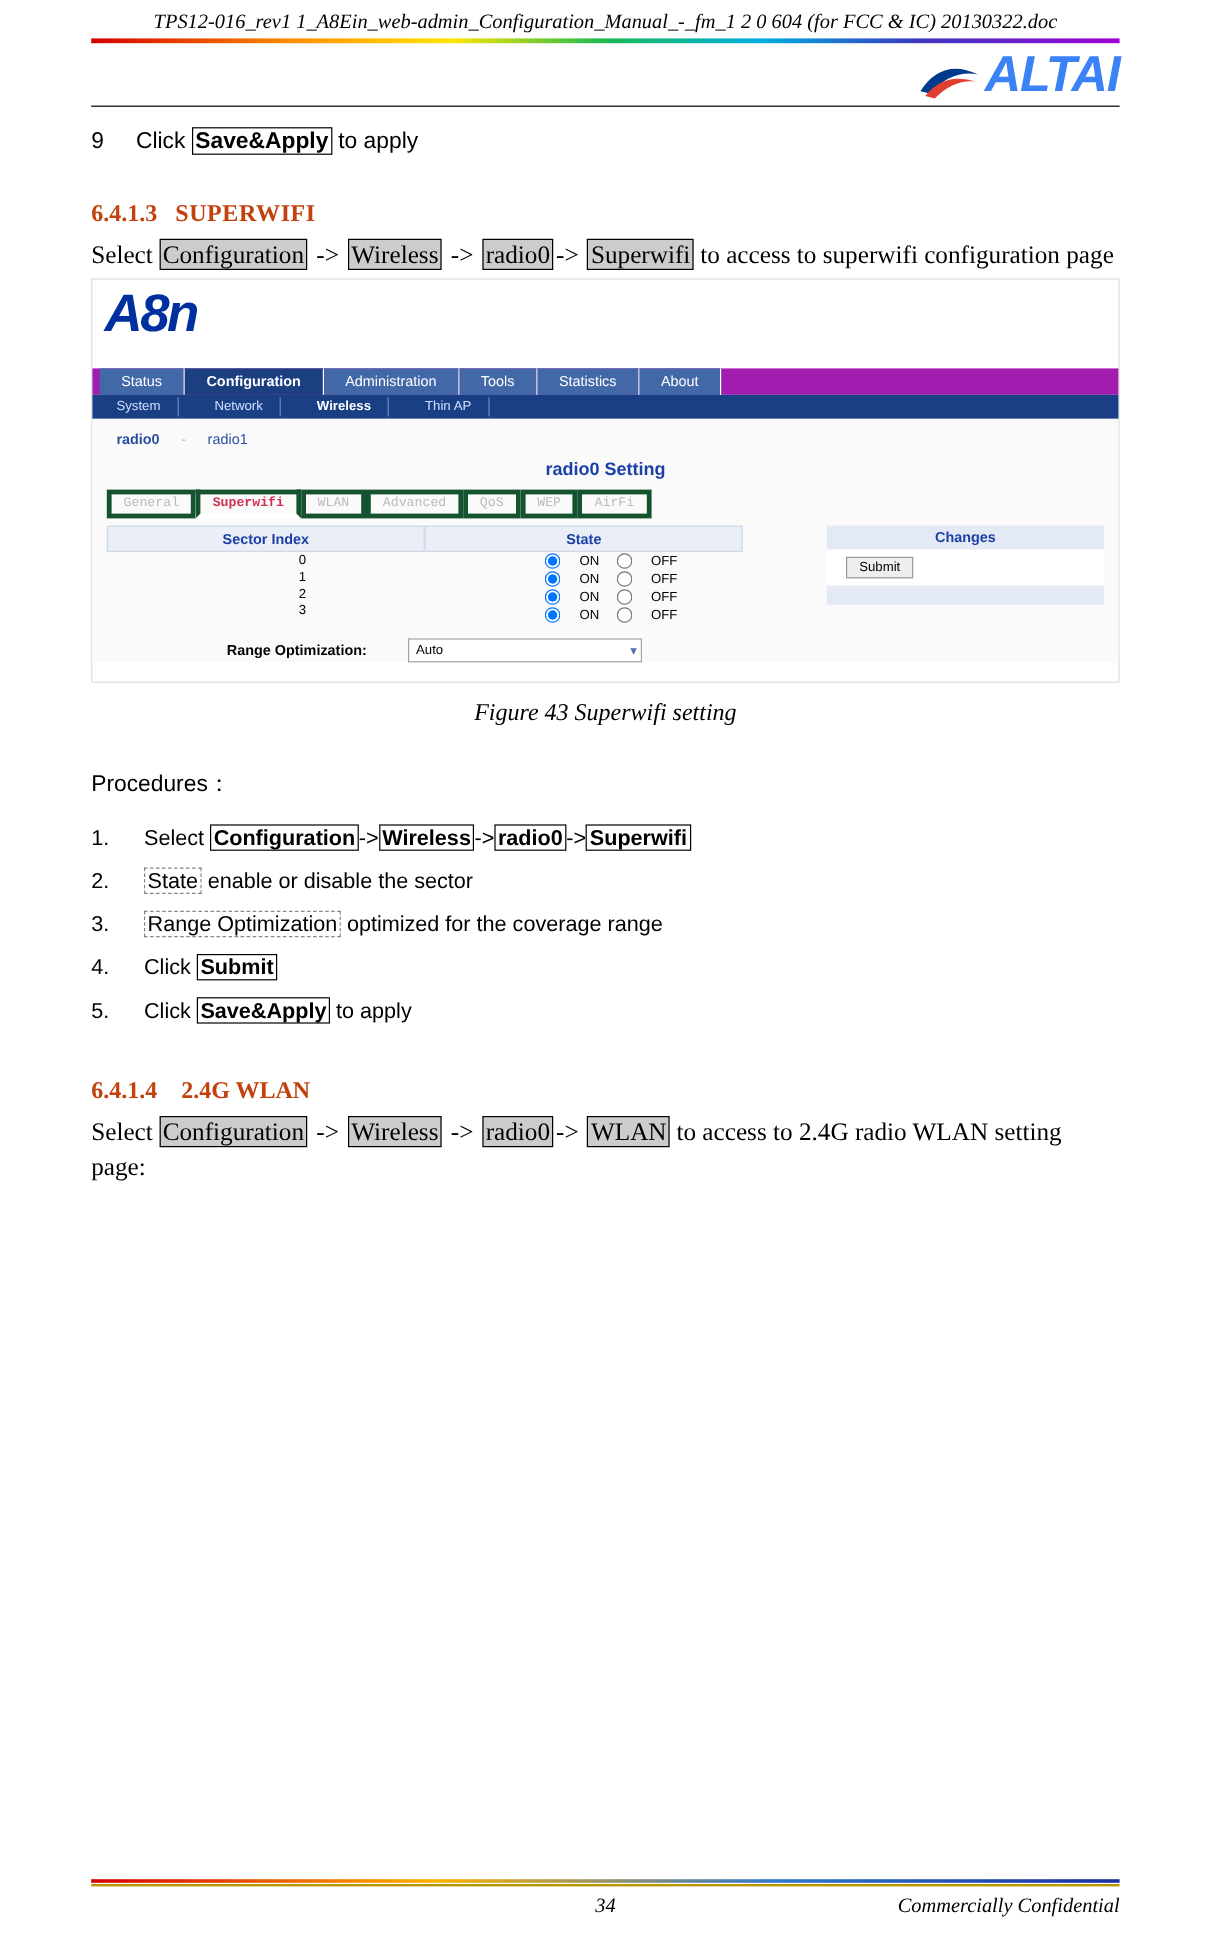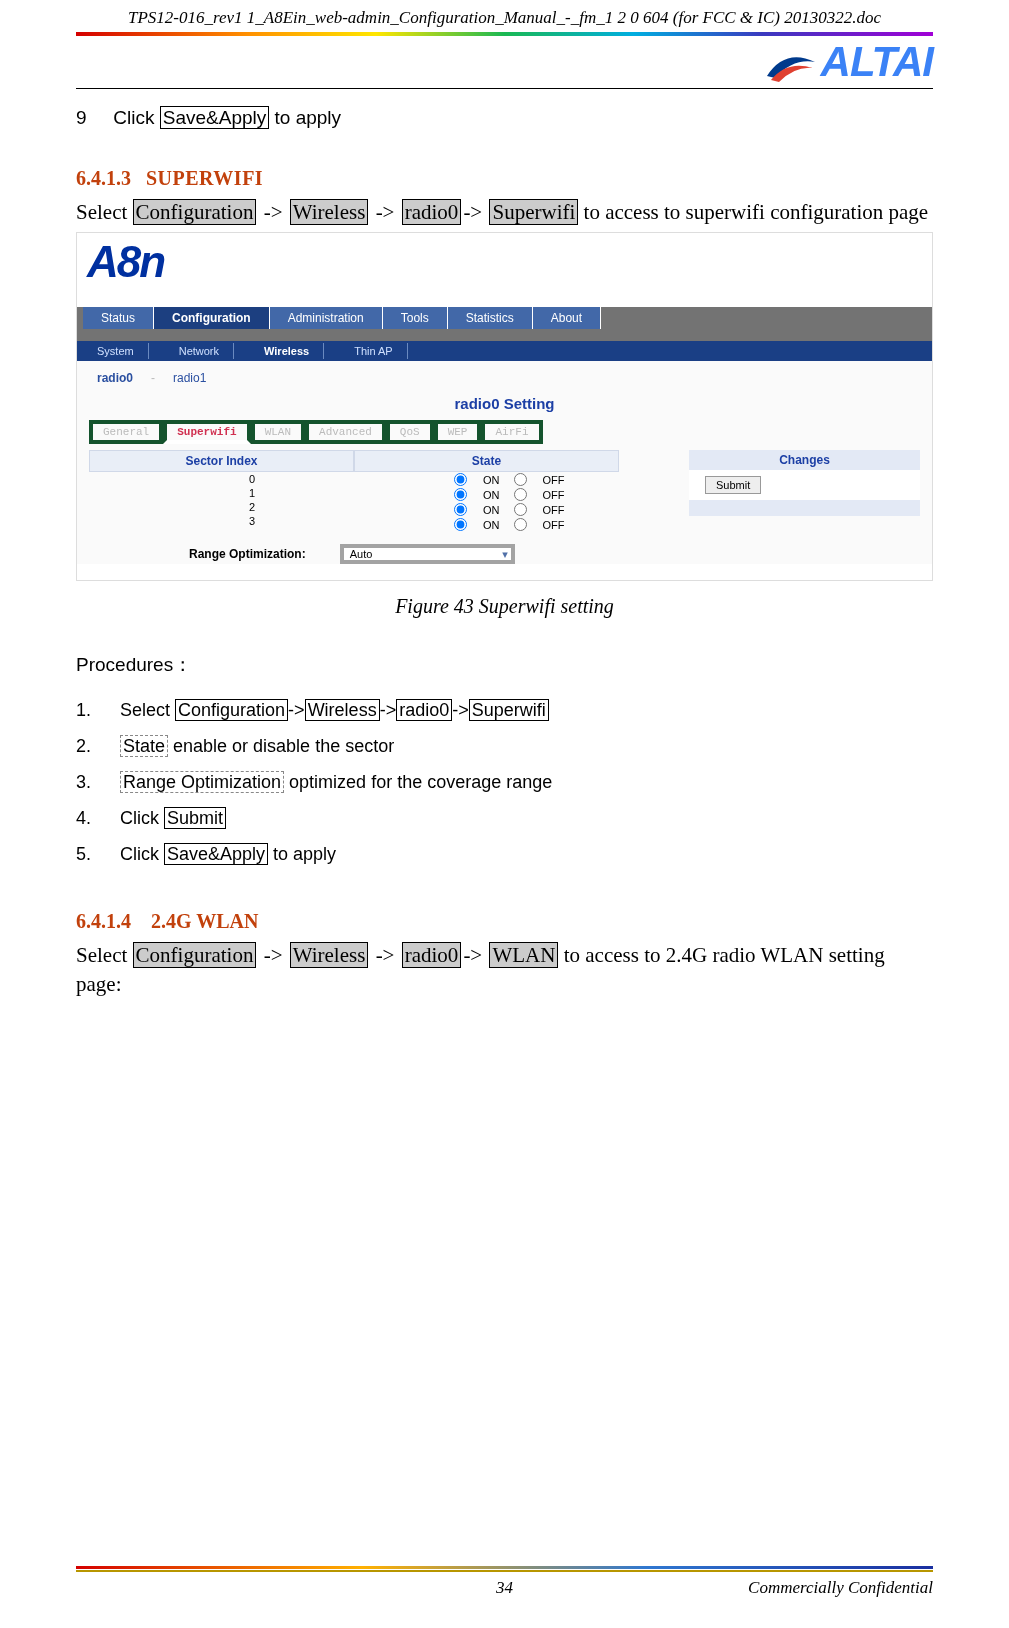--- a/index.html
+++ b/index.html
@@ -44,21 +44,21 @@
   }
   .logo-swoosh {
     width: 52px;
     height: 32px;
     position: relative;
   }
   .logo-swoosh svg { width: 100%; height: 100%; }
   .sans { font-family: Arial, Helvetica, sans-serif; }
   .step9 { font-size: 19px; margin: 18px 0 6px 0; }
   .num-col { display: inline-block; width: 32px; }
-  .boxed { border: 1px solid #000; padding: 0 2px; }
+  .boxed { border: 1px solid #000; padding: 0 2px; font-weight: bold; }
   .boxed-gray { border: 1px solid #000; background: #ccc; padding: 0 2px; }
   .dashed { border: 1px dashed #888; padding: 0 2px; }
   .h-section {
     color: #c2410c;
     font-family: "Times New Roman", serif;
     font-weight: bold;
     font-size: 20px;
     margin: 38px 0 8px 0;
   }
   .h-section .num { font-variant: normal; }
@@ -77,21 +77,21 @@
   }
   .fig-logo {
     font-family: Arial, sans-serif;
     font-weight: 900;
     font-style: italic;
     color: #0030a0;
     font-size: 44px;
     padding: 4px 10px 20px 10px;
     letter-spacing: -2px;
   }
-  .fig-tabs1 { display: flex; background: #737373; padding: 0 0 12px 6px; gap: 0; text-align: center; }
+  .fig-tabs1 { display: flex; background: #a21caf; padding: 0 0 0 6px; gap: 0; text-align: center; }
   .fig-tab1 {
     background: #4268a8;
     color: #fff;
     padding: 4px 18px;
     font-size: 12px;
     border-right: 1px solid #fff;
   }
   .fig-tab1.active { background: #1c3f80; font-weight: bold; }
   .fig-subbar {
     background: #1a3f85;
@@ -124,21 +124,21 @@
     border: 1px solid #d0d8e8;
   }
   .fig-table { display: flex; }
   .fig-table > div { flex: 1; }
   .fig-row { display: flex; font-size: 11px; padding: 1px 0 1px 160px; align-items: center;}
   .fig-row .idx { width:40px; }
   .fig-row2 { font-size: 11px; padding: 1px 0 1px 100px; display:flex; align-items:center; gap:14px;}
   .fig-row2 input[type=radio]{margin:0 2px 0 0; vertical-align:middle;}
   .fig-range { display: flex; gap: 34px; align-items: center; padding: 12px 0 0 100px; font-size: 12px; }
   .fig-range b { color: #000; }
-  .fig-select { border: 4px solid #a3a3a3; background: #fff; width: 175px; height: 20px; display:inline-flex; align-items:center; justify-content:space-between; padding:0 3px 0 6px; font-size:11px;}
+  .fig-select { border: 1px solid #a3a3a3; background: #fff; width: 195px; height: 20px; display:inline-flex; align-items:center; justify-content:space-between; padding:0 3px 0 6px; font-size:11px;}
   .fig-select .chev { color:#5070a8; }
   .fig-changes { background: #e3e9f5; color: #1c3fa5; font-weight: bold; text-align: center; padding: 3px 0; font-size: 12px; }
   .fig-submit-wrap { background: #fff; padding: 6px 0 6px 16px; }
   .fig-submit { border: 1px solid #999; background: #eee; font-size: 11px; padding: 2px 10px; }
   .fig-bar { background:#e3e9f5; height:16px; }
   .caption { text-align: center; font-style: italic; font-family: "Times New Roman", serif; font-size: 20px; margin: 14px 0 14px 0; }
   .procedures { font-family: Arial, sans-serif; font-size: 19px; margin: 34px 0 14px 0; }
   .plist { font-family: Arial, sans-serif; font-size: 18px; line-height: 2.0; }
   .plist .pnum { display: inline-block; width: 44px; }
   .footer {

